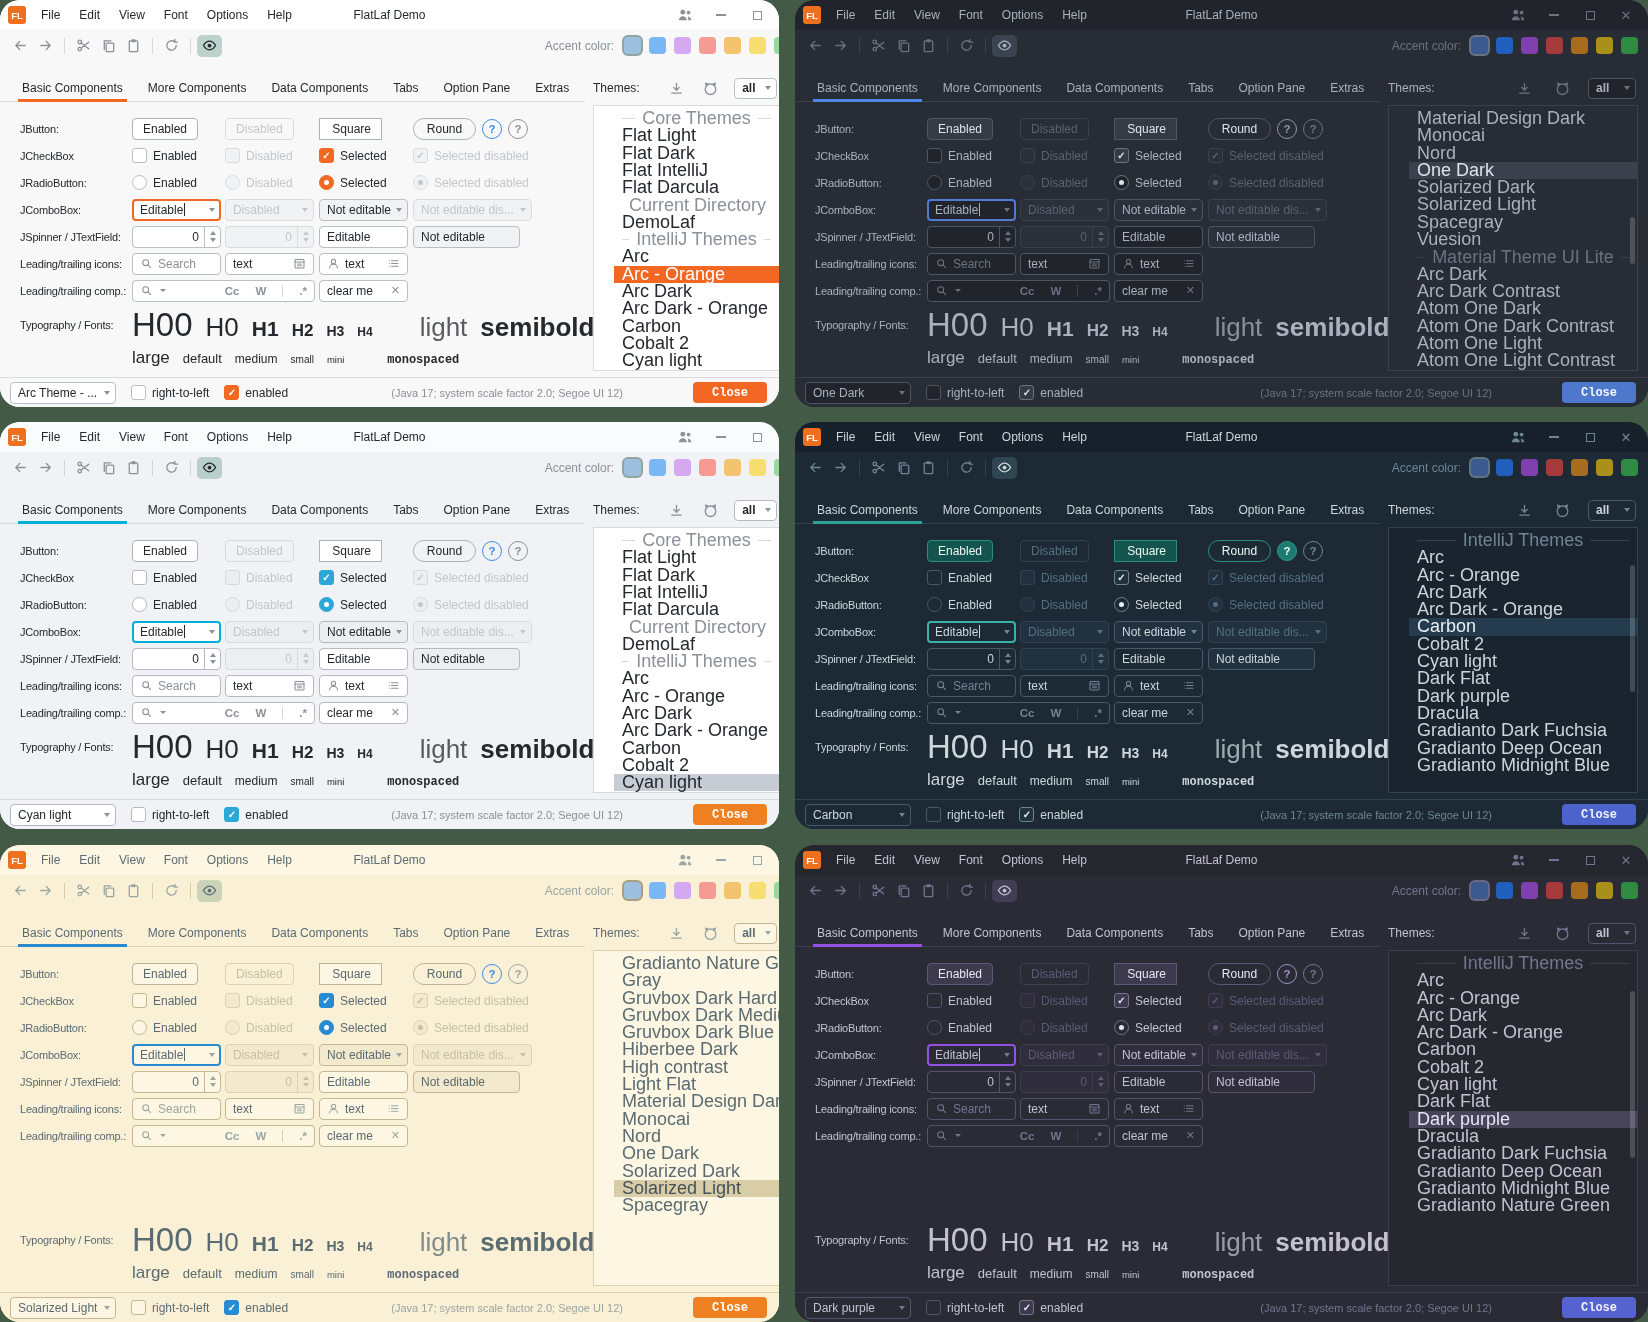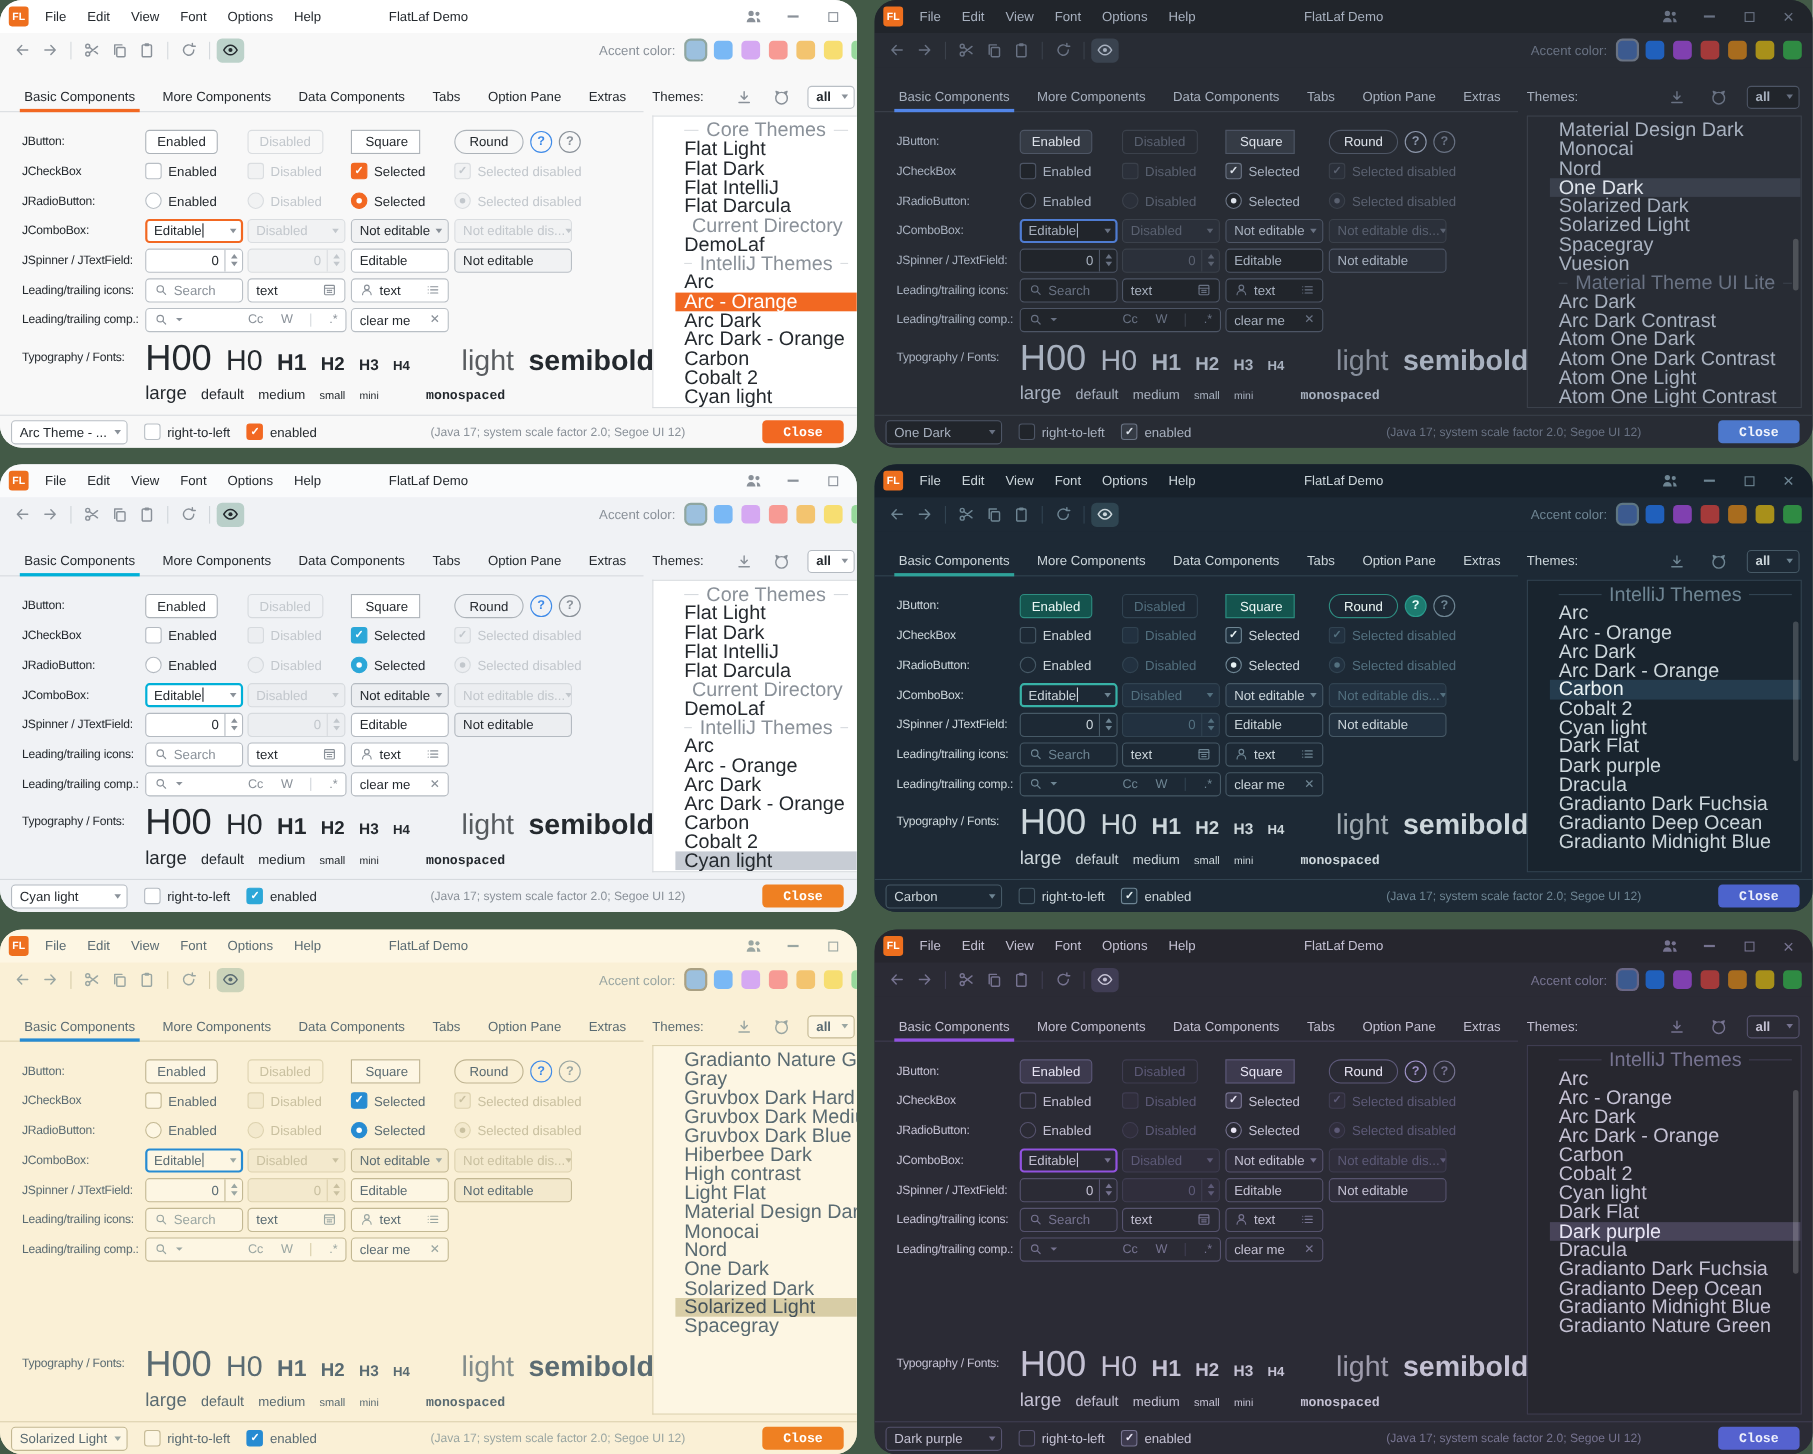--- a/index.html
+++ b/index.html
@@ -71,21 +71,21 @@
   .circ.dis { border-color:var(--border); background:var(--disfield); }
   .circ.sel.dis { background:var(--disfield); border-color:var(--border); }
   .circ.sel.dis::after { background:var(--dtext); }
 
   .combo { width:89px; height:22px; border:1px solid var(--fborder); border-radius:4px; background:var(--field); display:flex; align-items:center; padding:0 5px 0 7px; font-size:12px; color:var(--text); white-space:nowrap; overflow:hidden; }
   .caret { margin-left:auto; width:0; height:0; border-left:3.8px solid transparent; border-right:3.8px solid transparent; border-top:4.6px solid var(--muted); flex:0 0 auto; }
   .combo.focus { border:2px solid var(--focus); padding:0 4px 0 6px; }
   .combo.dis { background:var(--disfield); border-color:var(--border); color:var(--dtext); }
   .combo.dis .caret { border-top-color:var(--dtext); }
   .combo.btnlike { background:var(--disfield); }
-  .combo.wide { width:107px; }
+  .combo.wide { width:119px; }
   .cursorbar { width:1px; height:13px; background:var(--text); margin-left:1px; flex:0 0 1px; }
 
   .spinner { width:89px; height:22px; border:1px solid var(--fborder); border-radius:4px; background:var(--field); display:flex; align-items:stretch; font-size:12px; color:var(--text); overflow:hidden; }
   .spinval { flex:1; display:flex; align-items:center; justify-content:flex-end; padding-right:5px; }
   .spincol { width:16px; border-left:1px solid var(--fborder); display:flex; flex-direction:column; align-items:center; justify-content:center; gap:3px; }
   .tri-up { width:0; height:0; border-left:3.5px solid transparent; border-right:3.5px solid transparent; border-bottom:4px solid var(--muted); }
   .tri-dn { width:0; height:0; border-left:3.5px solid transparent; border-right:3.5px solid transparent; border-top:4px solid var(--muted); }
   .spinner.dis { background:var(--disfield); border-color:var(--border); color:var(--dtext); }
   .spinner.dis .spincol { border-left-color:var(--border); }
   .spinner.dis .tri-up { border-bottom-color:var(--dtext); }
@@ -94,21 +94,21 @@
   .tfield { width:89px; height:22px; border:1px solid var(--fborder); border-radius:4px; background:var(--field); display:flex; align-items:center; gap:5px; padding:0 7px; font-size:12px; color:var(--text); white-space:nowrap; overflow:hidden; }
   .tfield.wide { width:107px; }
   .tfield.comp1 { width:183px; }
   .tfield .ficon { color:var(--muted); display:flex; flex:0 0 auto; }
   .tfield .ficon svg { width:13px; height:13px; stroke:currentColor; fill:none; stroke-width:1.3; stroke-linecap:round; stroke-linejoin:round; }
   .tfield .ph { color:var(--muted); }
   .tfield .right { margin-left:auto; }
   .tfield.notedit { background:var(--disfield); }
   .ftxt { color:var(--text); }
   .srchcaret { width:0; height:0; border-left:3px solid transparent; border-right:3px solid transparent; border-top:3.8px solid var(--muted); margin-left:2px; }
-  .matchbtns { margin-left:auto; display:flex; align-items:center; gap:16px; color:var(--muted); font-size:11.5px; }
+  .matchbtns { margin-left:auto; display:flex; align-items:center; gap:16px; color:var(--muted); font-size:11.5px;font-weight:bold; }
   .vsep { width:1px; height:12px; background:var(--sep); }
   .clearx { margin-left:auto; color:var(--muted); font-size:11px; }
 
   .typo { margin-top:auto; display:grid; grid-template-columns:132px 1fr; padding-bottom:9px; row-gap:4px; }
   .typlabel { grid-column:1; grid-row:1; align-self:center; }
   .hline1 { grid-column:2; grid-row:1; display:flex; align-items:baseline; gap:13px; }
   .hline2 { grid-column:2; grid-row:2; display:flex; align-items:baseline; gap:13px; }
   .h00 { font-size:33px; } .h0 { font-size:26px; }
   .h1 { font-size:21px; font-weight:bold; } .h2 { font-size:17px; font-weight:bold; }
   .h3 { font-size:14px; font-weight:bold; } .h4 { font-size:12px; font-weight:bold; }

